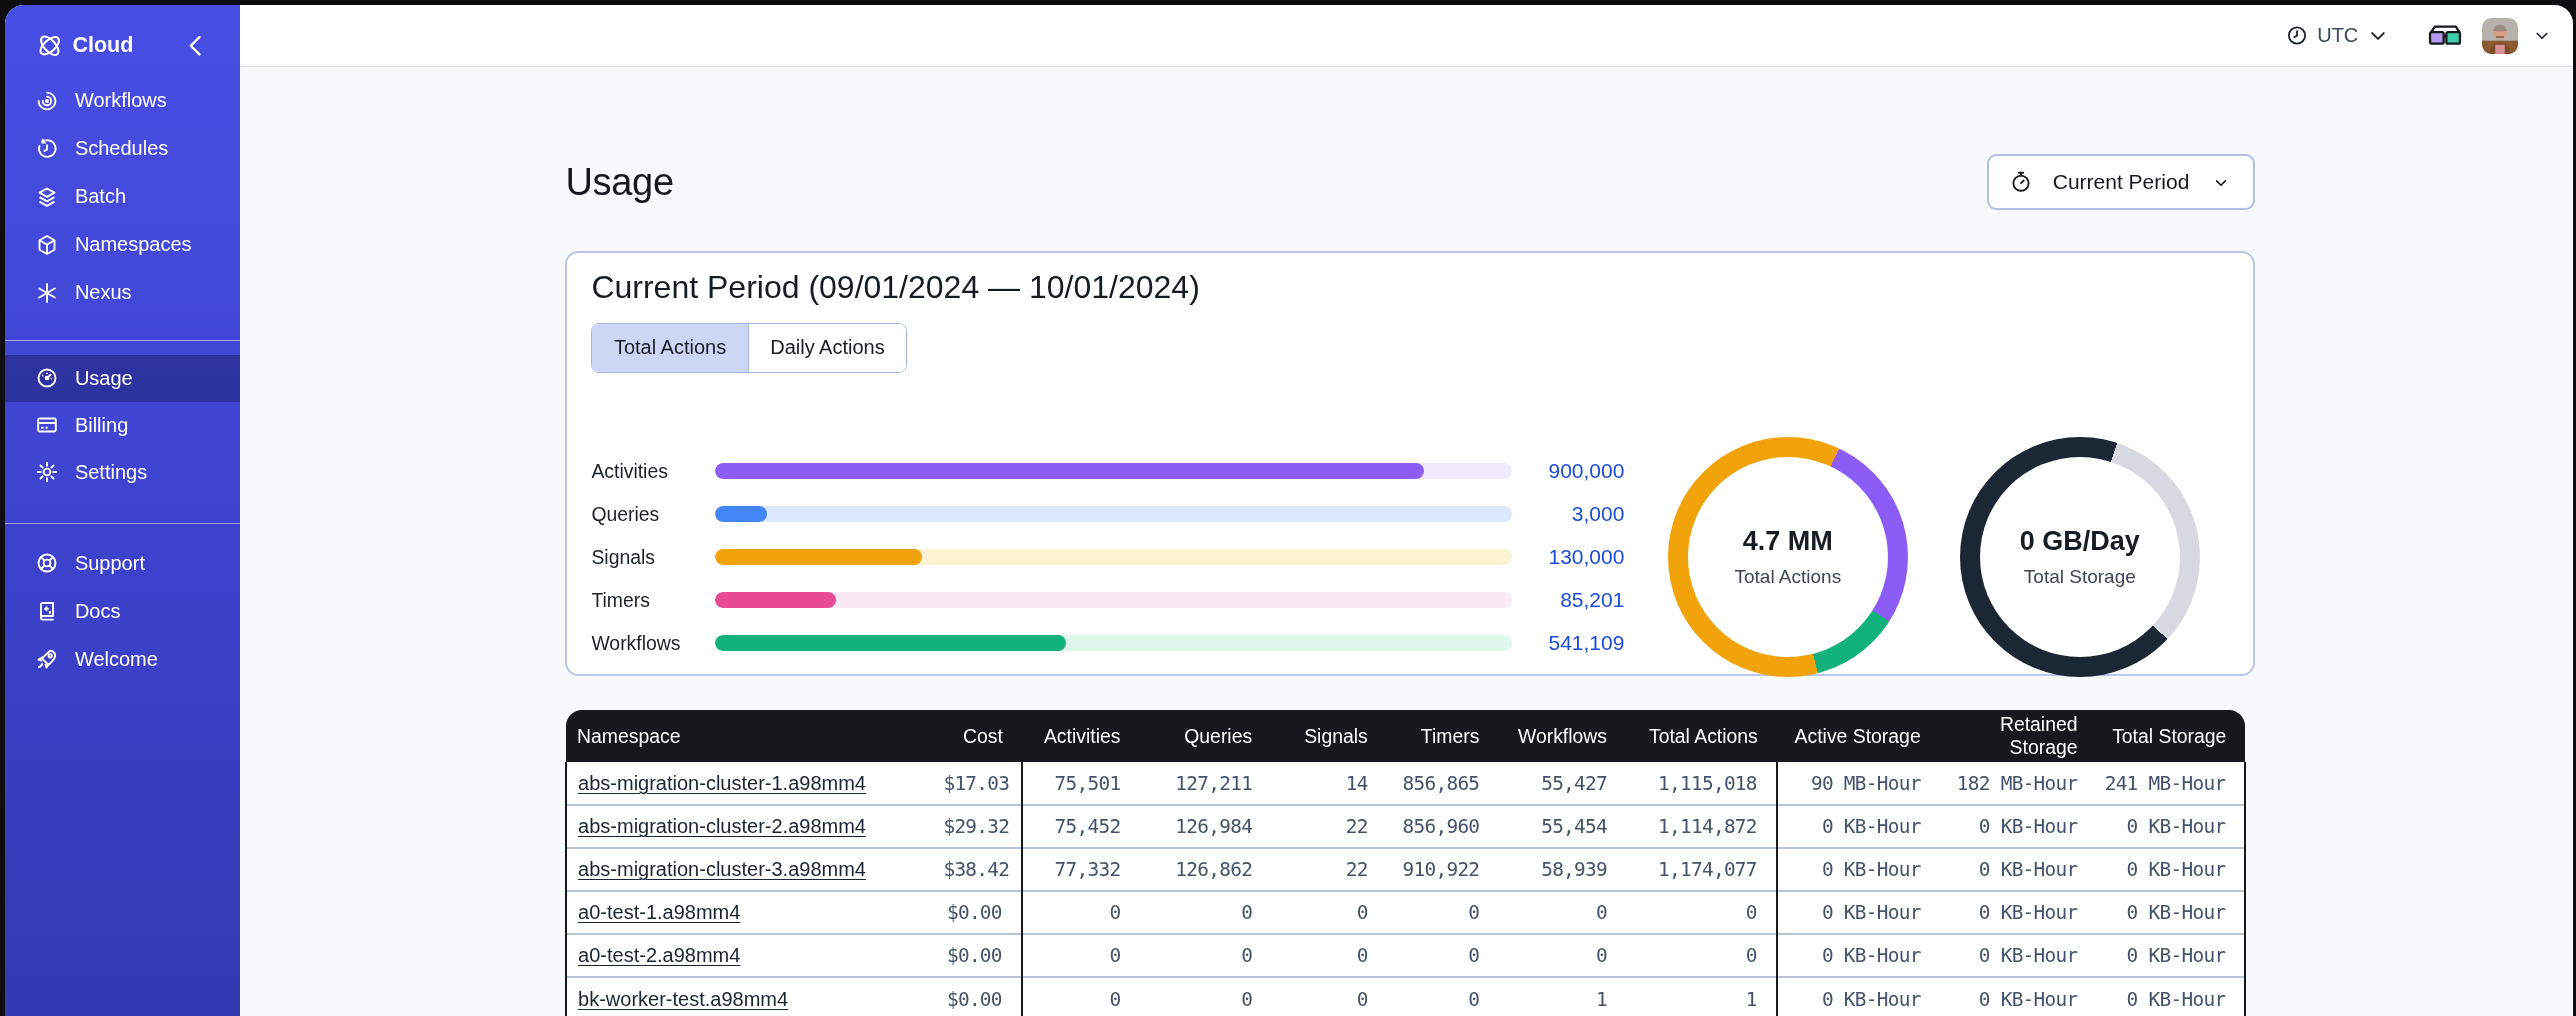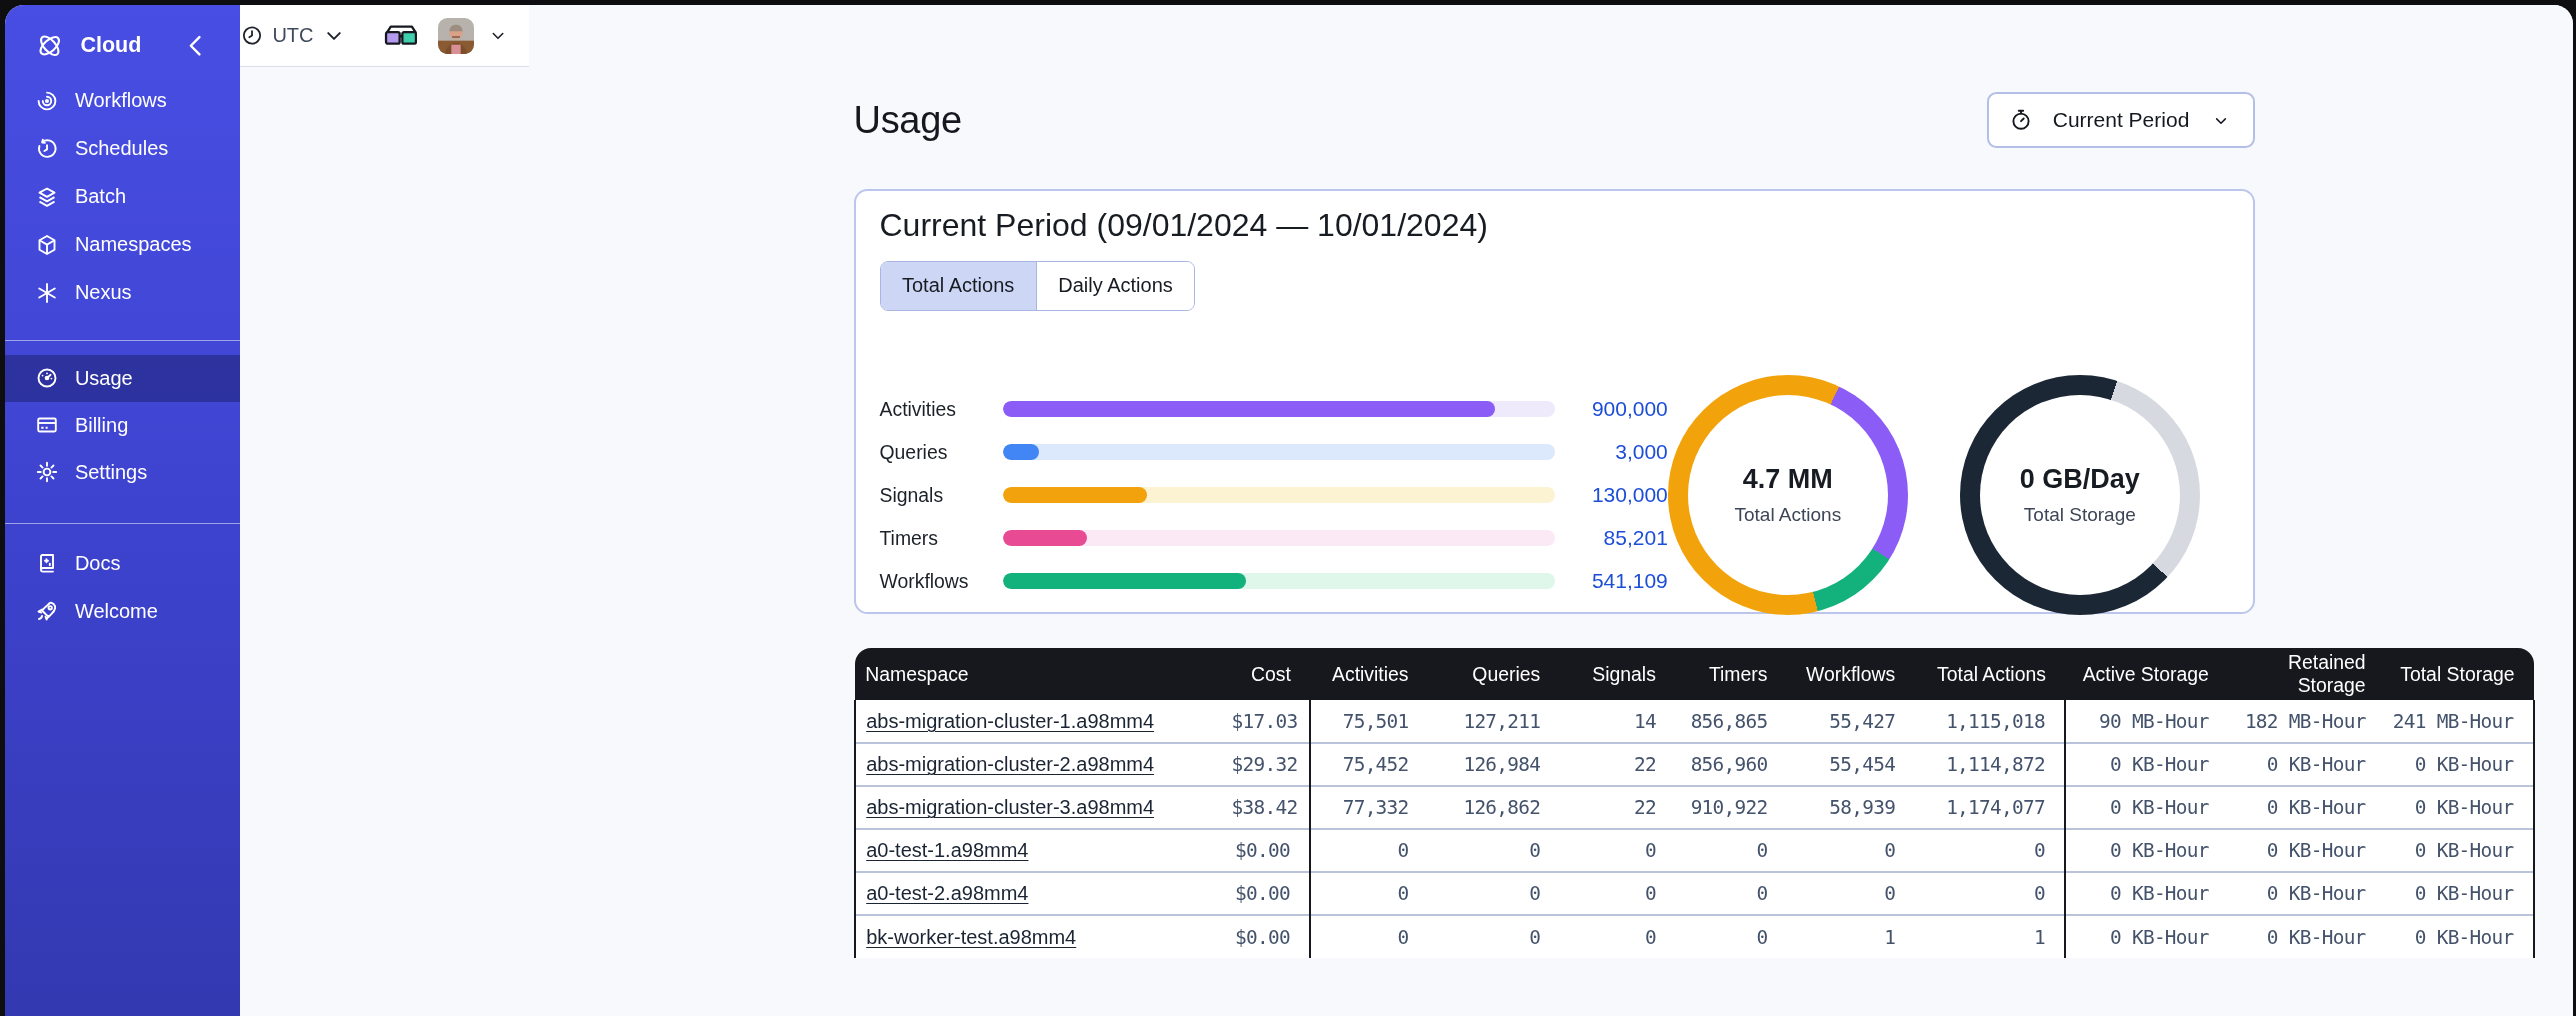--- a/index.html
+++ b/index.html
@@ -4,40 +4,40 @@
 <style>
   * { margin:0; padding:0; box-sizing:border-box; }
   html,body { width:2576px; height:1016px; overflow:hidden; background:#0e0e10;
     font-family:"Liberation Sans", sans-serif; }
   .app { position:absolute; left:5.4px; top:5.4px; right:2.7px; bottom:0;
     border-radius:19px 19px 0 0; overflow:hidden; display:flex; background:#f7f9fc; }
 
   
   .sidebar { width:235px; flex:0 0 235px; background:linear-gradient(180deg,#484ee3 0%,#3d42cd 55%,#3339b0 100%);
     color:#fff; display:flex; flex-direction:column; }
-  .brand { display:flex; align-items:center; height:43px; margin-top:19px; padding:0 29.5px; gap:16px; }
+  .brand { display:flex; align-items:center; height:43px; margin-top:19px; padding:0 29.5px; gap:8px; }
   .brand-label { font-size:21.5px; font-weight:600; flex:1; }
   .nav { display:flex; flex-direction:column; }
   .nav-item { display:flex; align-items:center; height:48px; padding:0 29.5px; gap:16px;
     font-size:20px; font-weight:500; cursor:pointer; }
   .nav-acct .nav-item { height:47px; }
   .nav-item.active { background:rgba(10,14,60,0.35); }
   .icon { display:inline-flex; width:24px; height:24px; flex:0 0 24px; }
   .icon svg { width:100%; height:100%; }
   .brand .icon { width:29.5px; height:29.5px; flex:0 0 29.5px; }
   .collapse { width:20px; height:20px; flex:0 0 20px; cursor:pointer; }
   .sb-div { border:none; border-top:1.3px solid rgba(255,255,255,0.5); width:100%; }
   .nav-primary { margin-top:9.4px; }
   .sb-div.d1 { margin-top:23px; }
   .nav-acct { margin-top:14px; }
   .sb-div.d2 { margin-top:27px; }
   .nav-footer { margin-top:15.4px; }
 
   
-  .content { flex:1; display:flex; min-width:0; }
+  .content { flex:1; display:flex; flex-direction:column; min-width:0; }
   .topbar { height:62px; flex:0 0 62px; background:#fff; border-bottom:1.3px solid #d9dee8;
     display:flex; align-items:center; justify-content:flex-end; padding-right:19px; }
   .tz { display:flex; align-items:center; gap:8px; color:#3f4a5c; font-size:20px; cursor:pointer; }
   .tz .icon { width:23px; height:23px; color:#20242c; }
   .chev { width:19px; height:19px; color:#20242c; }
   .glasses { width:34px; height:24px; margin-left:38px; cursor:pointer; }
   .avatar { width:36px; height:36px; border-radius:9.4px; overflow:hidden; margin-left:20px; cursor:pointer; }
   .avatar svg { width:100%; height:100%; display:block; }
   .user-chev { margin-left:12px; cursor:pointer; }
 
@@ -212,20 +212,30 @@
         </span>
         <span>Settings</span>
       </div>
     </nav>
 
     <hr class="sb-div d2">
 
     <nav class="nav nav-footer">
       <div class="nav-item">
         <span class="icon">
+          <svg viewBox="0 0 24 24" fill="none" stroke="#fff" stroke-width="1.9">
+            <circle cx="12" cy="12" r="8.5"></circle>
+              <circle cx="12" cy="12" r="3.4"></circle>
+            <path d="M6 6l3.6 3.6M18 6l-3.6 3.6M6 18l3.6-3.6M18 18l-3.6-3.6"></path>
+          </svg>
+        </span>
+        <span>Support</span>
+      </div>
+      <div class="nav-item">
+        <span class="icon">
           <svg viewBox="0 0 24 24" fill="none" stroke="#fff" stroke-width="1.9" stroke-linejoin="round" stroke-linecap="round">
             <path d="M6 19.2V5.3C6 4.6 6.6 4 7.3 4H18v13H7.8c-1 0-1.8.8-1.8 1.8S6.8 20.6 7.8 20.6H18"></path>
             <path d="M11.5 8.2v3M10 9.7h3M14.8 12.6v1.6"></path>
           </svg>
         </span>
         <span>Docs</span>
       </div>
       <div class="nav-item">
         <span class="icon">
           <svg viewBox="0 0 24 24" fill="none" stroke="#fff" stroke-width="1.9" stroke-linejoin="round" stroke-linecap="round">

